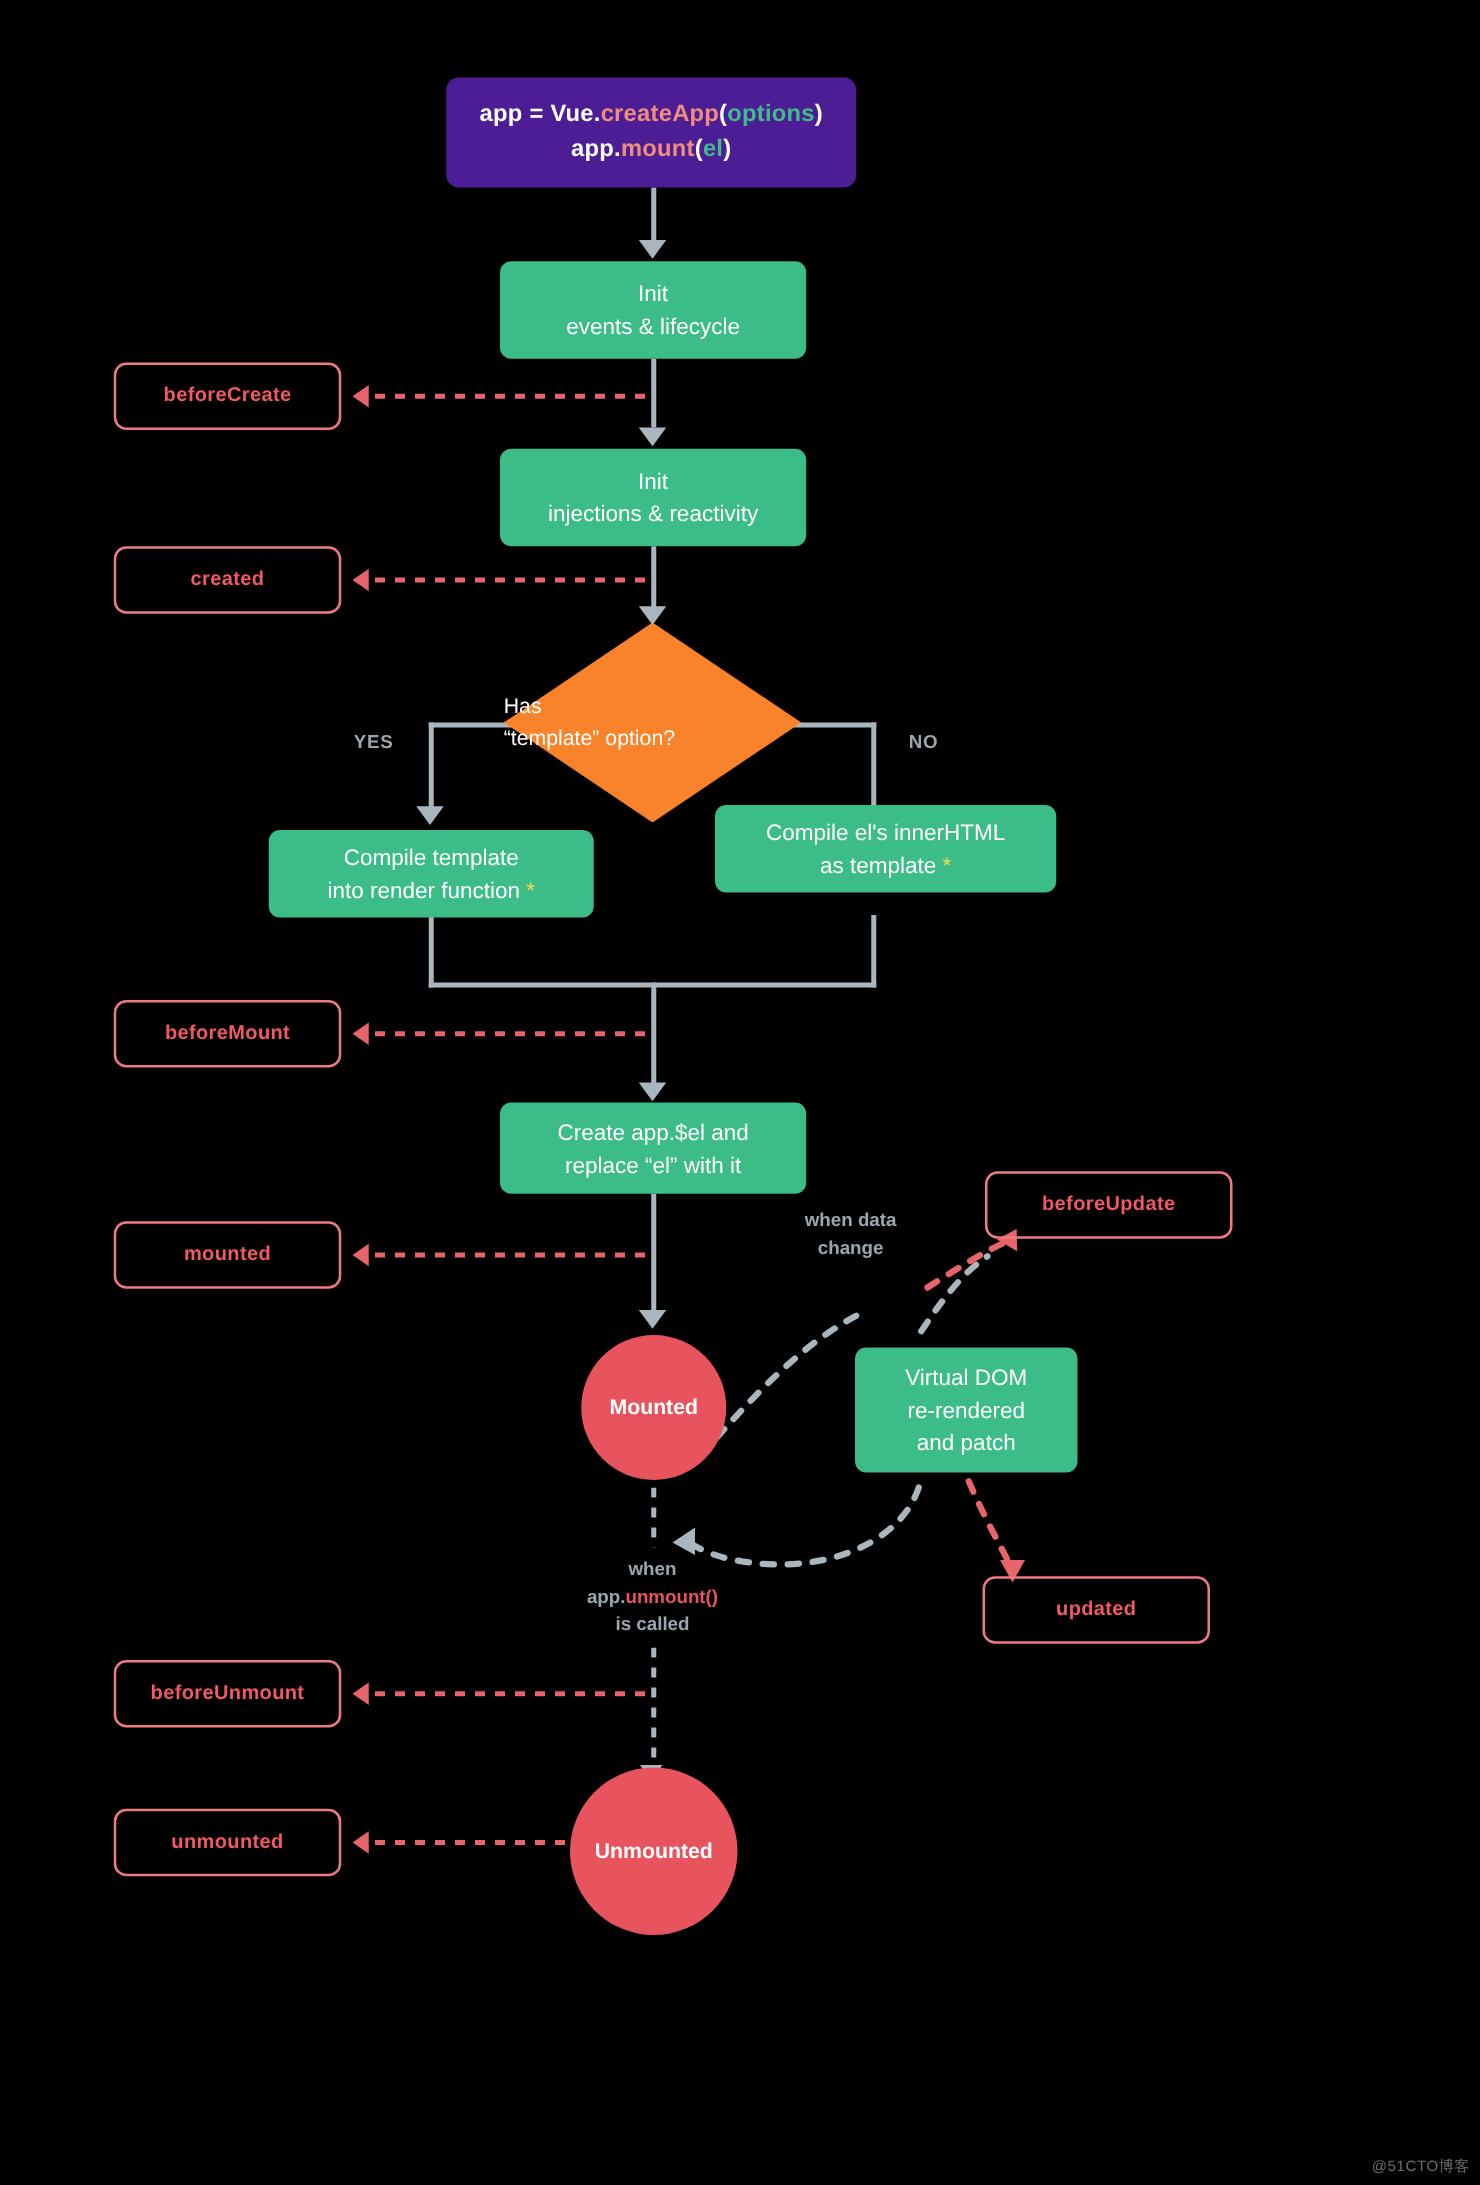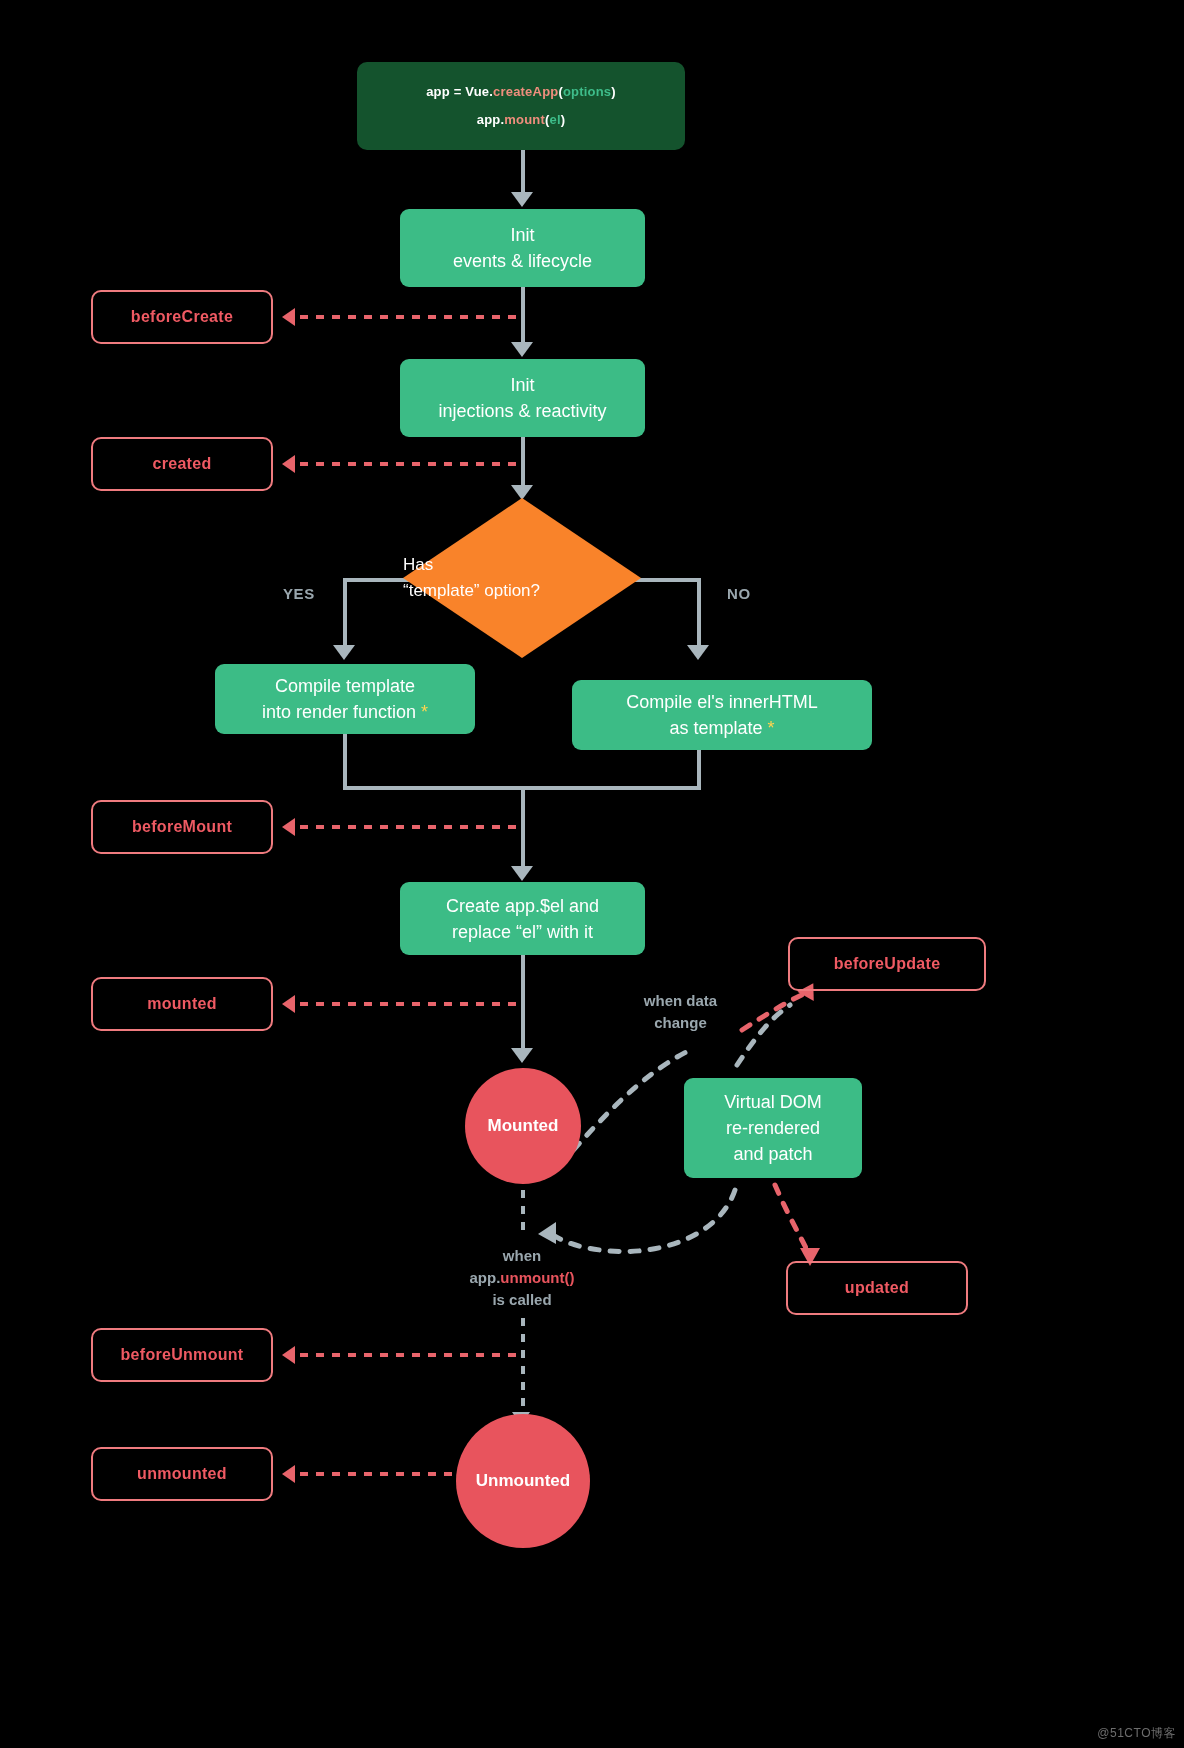--- a/index.html
+++ b/index.html
@@ -6,22 +6,22 @@
   body{
     width:1184px;height:1748px;position:relative;overflow:hidden;
     font-family:"Liberation Sans","DejaVu Sans",sans-serif;
     -webkit-font-smoothing:antialiased;
   }
   .node{position:absolute;box-sizing:border-box;display:flex;
         align-items:center;justify-content:center;text-align:center;}
 
   
   .root-box{
-    background:#14532d;border-radius:10px;color:#ffffff;
-    font-size:13px;font-weight:700;line-height:28px;letter-spacing:.2px;
+    background:#4c1d95;border-radius:10px;color:#ffffff;
+    font-size:19px;font-weight:700;line-height:28px;letter-spacing:.2px;
   }
   .root-box .m{color:#ef8e7d;}
   .root-box .a{color:#3ebd8a;}
 
   
   .green{
     background:#3cbc86;border-radius:9px;color:#ffffff;
     font-size:18px;font-weight:400;line-height:26px;
   }
   .green .star{color:#ffd54f;}
@@ -193,21 +193,21 @@
 <div class="label" style="left:283px;top:585px;">YES</div>
 <div class="label" style="left:727px;top:585px;">NO</div>
 
 <div class="node green" style="left:215px;top:664px;width:260px;height:70px;">
   <div>
     <span>Compile template</span><br>
     <span>into render function </span><span class="star">*</span>
   </div>
 </div>
 
-<div class="node green" style="left:572px;top:680px;width:300px;height:70px;">
+<div class="node green" style="left:572px;top:644px;width:273px;height:70px;">
   <div>
     <span>Compile el's innerHTML</span><br>
     <span>as template </span><span class="star">*</span>
   </div>
 </div>
 
 <div class="node green" style="left:400px;top:882px;width:245px;height:73px;">
   <div>
     <span>Create app.$el and</span><br>
     <span>replace “el” with it</span>
@@ -255,21 +255,21 @@
 </div>
 
 <div class="node circle" style="left:465px;top:1068px;width:116px;height:116px;">
   <span>Mounted</span>
 </div>
 
 <div class="node circle" style="left:456px;top:1414px;width:134px;height:134px;">
   <span>Unmounted</span>
 </div>
 
-<div class="flow-label" style="left:608px;top:990px;width:145px;">
+<div class="flow-label" style="left:608px;top:966px;width:145px;">
   <span>when data</span><br>
   <span>change</span>
 </div>
 
 <div class="flow-label" style="left:434px;top:1245px;width:176px;">
   <span>when</span><br>
   <span>app.</span><span class="red">unmount()</span><br>
   <span>is called</span>
 </div>
 

